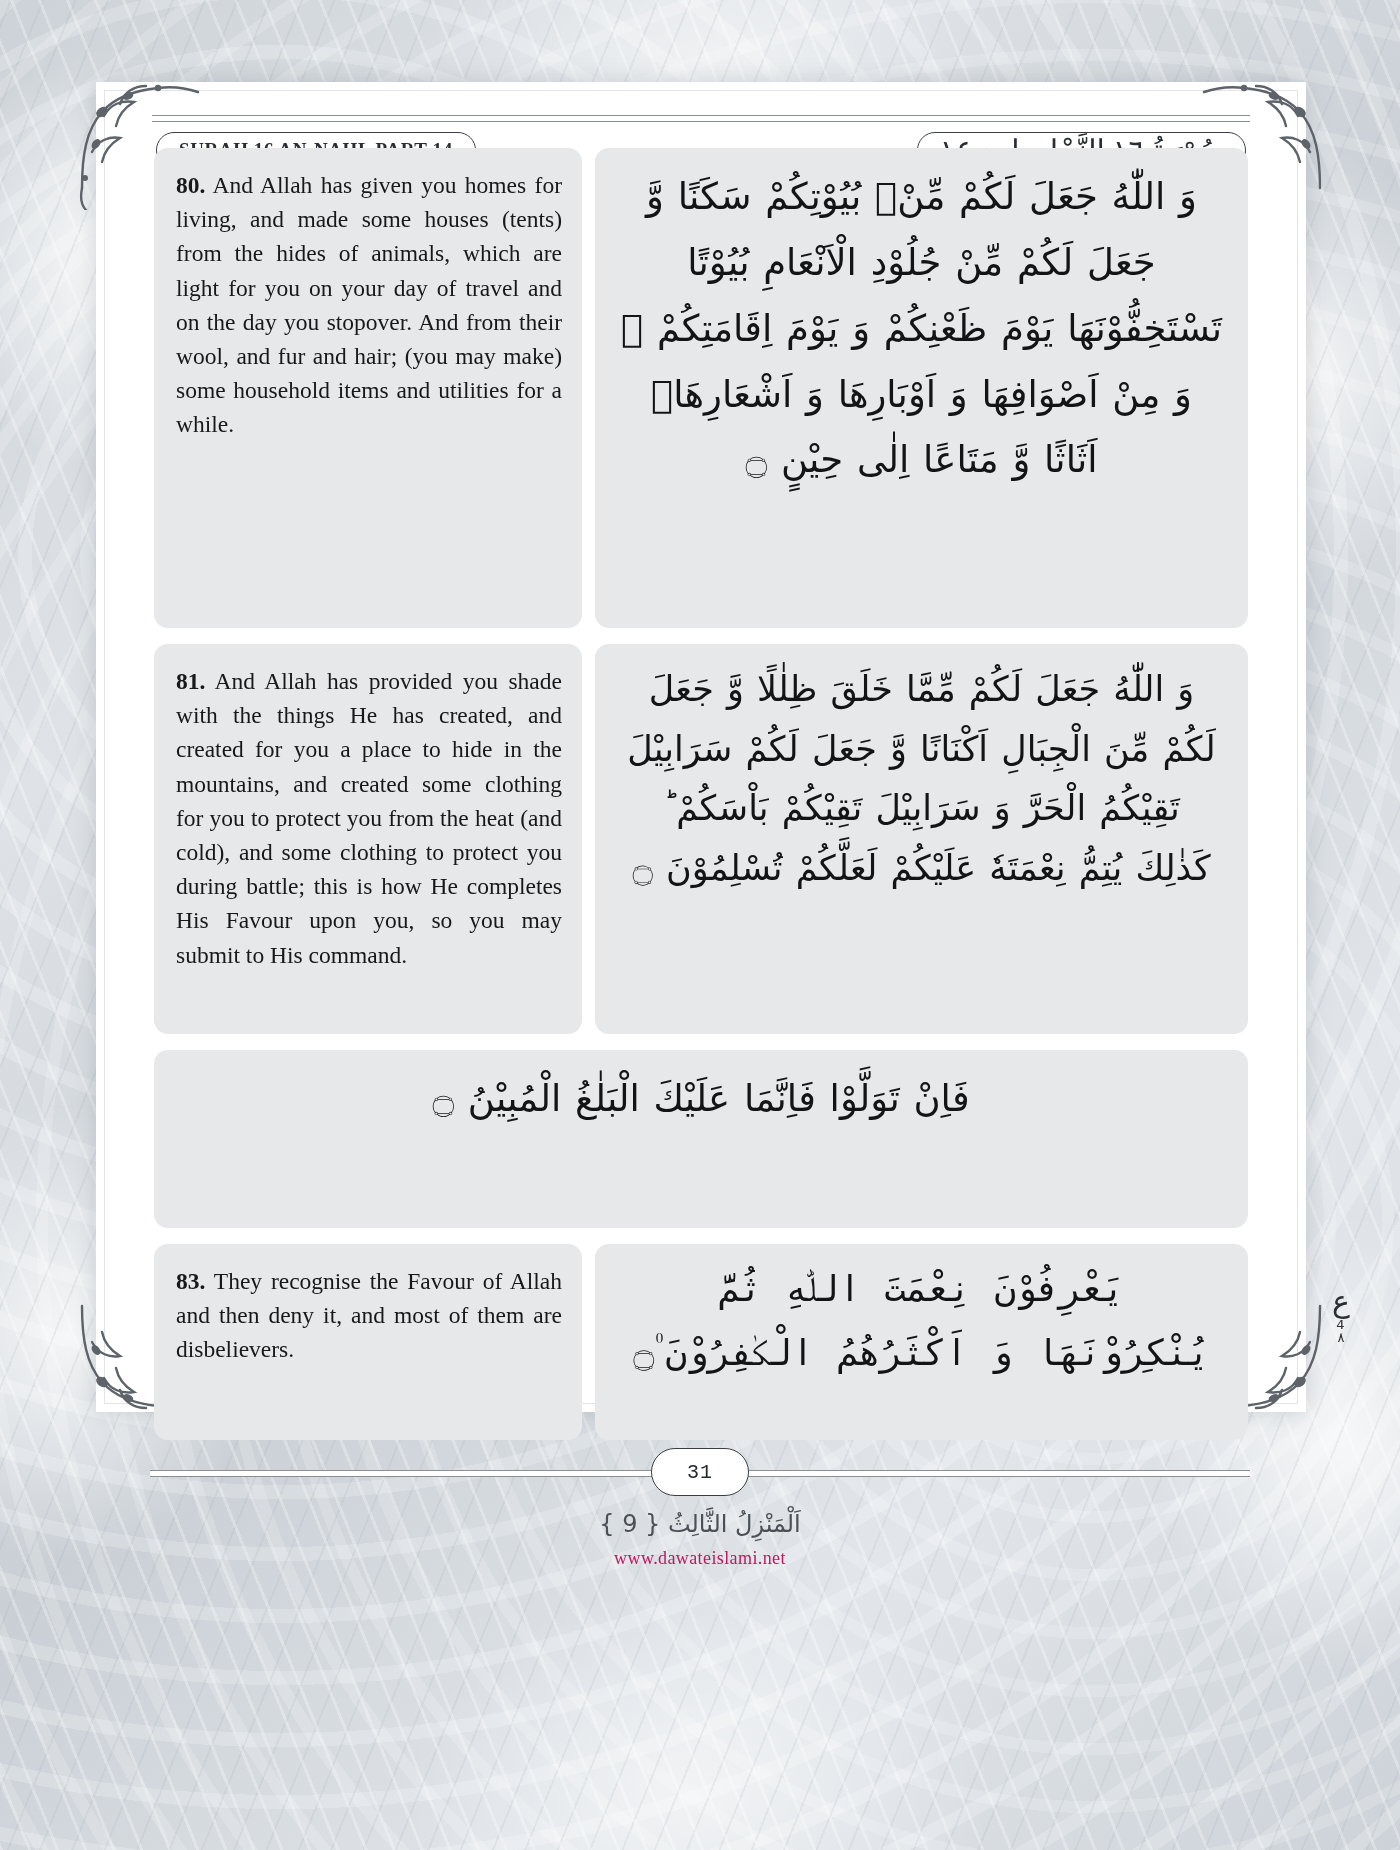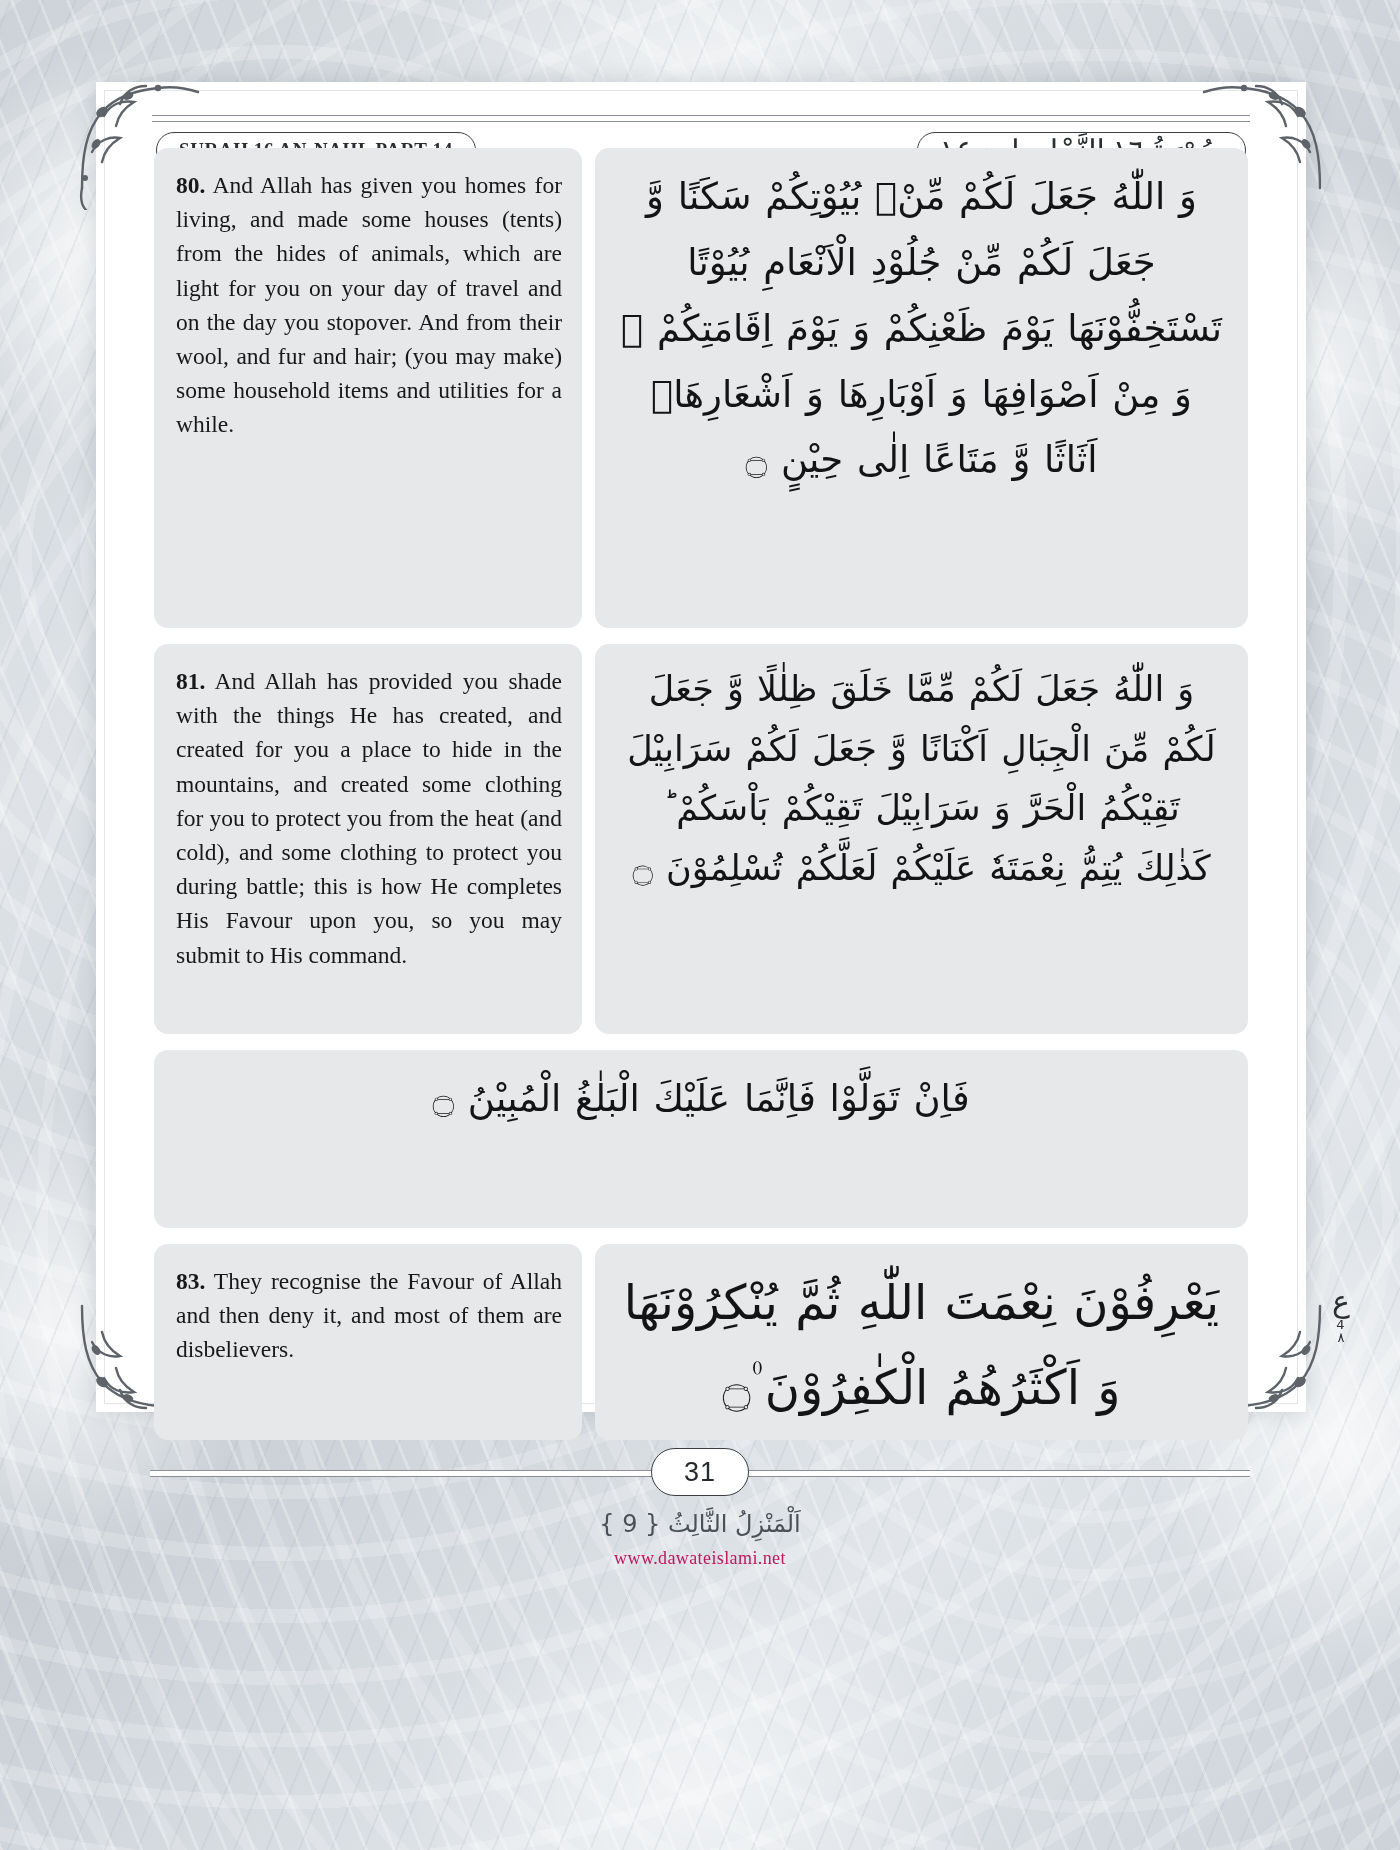--- a/index.html
+++ b/index.html
@@ -170,21 +170,21 @@
 
   
   .row-80 { height: 480px; }
   .row-81 { height: 390px; }
   .row-82 { height: 178px; }
   .row-83 { height: 196px; }
 
   .row-80 .ar-text { font-size: 37px; line-height: 1.78; }
   .row-81 .ar-text { font-size: 35px; line-height: 1.70; }
   .row-82 .ar-text { font-size: 37px; line-height: 1.80; }
-  .row-83 .ar-text { font-size: 48px; line-height: 1.78; }
+  .row-83 .ar-text { font-size: 36px; line-height: 1.78; font-family: Liberation Mono, monospace; }
   .ruku {
     position: absolute;
     left: 1318px;
     top: 1286px;
     width: 46px;
     text-align: center;
     direction: rtl;
     font-family: "DejaVu Sans", sans-serif;
     color: #2b2e31;
     line-height: 1.05;
@@ -217,22 +217,22 @@
     min-width: 96px;
     height: 46px;
     border: 1.8px solid #3b3f44;
     border-radius: 24px;
     background: #ffffff;
     display: flex;
     align-items: center;
     justify-content: center;
   }
   .page-num {
-    font-family: Liberation Sans, sans-serif;
-    font-size: 27px;
+    font-family: Liberation Mono, monospace;
+    font-size: 20px;
     color: #26292d;
     letter-spacing: 1px;
   }
   .manzil {
     position: absolute;
     left: 50%;
     transform: translateX(-50%);
     top: 88px;
     font-family: "DejaVu Sans", sans-serif;
     font-size: 24px;

